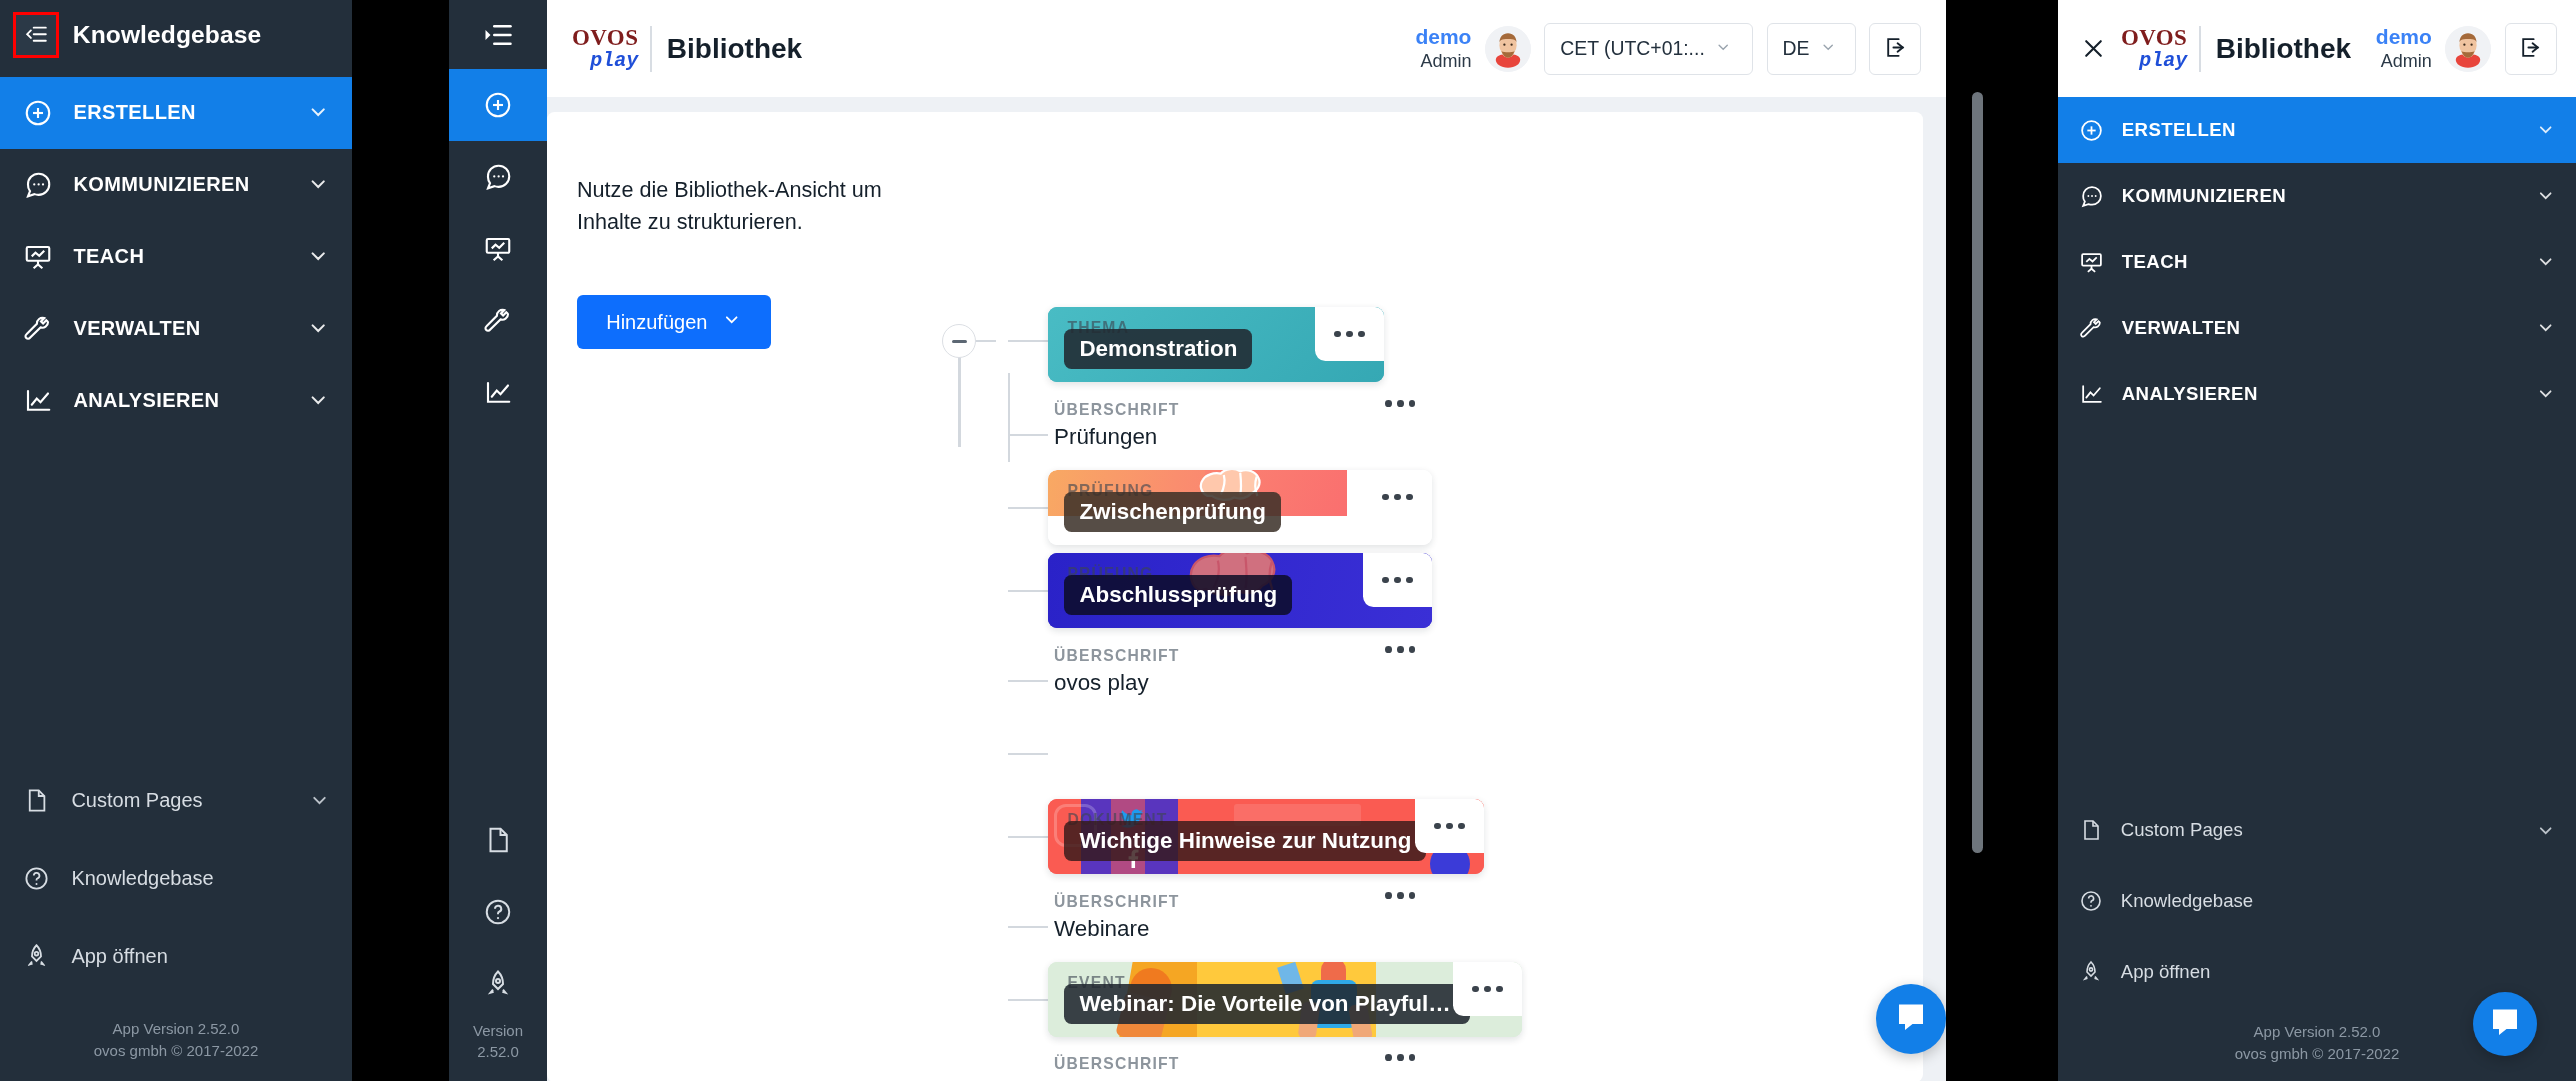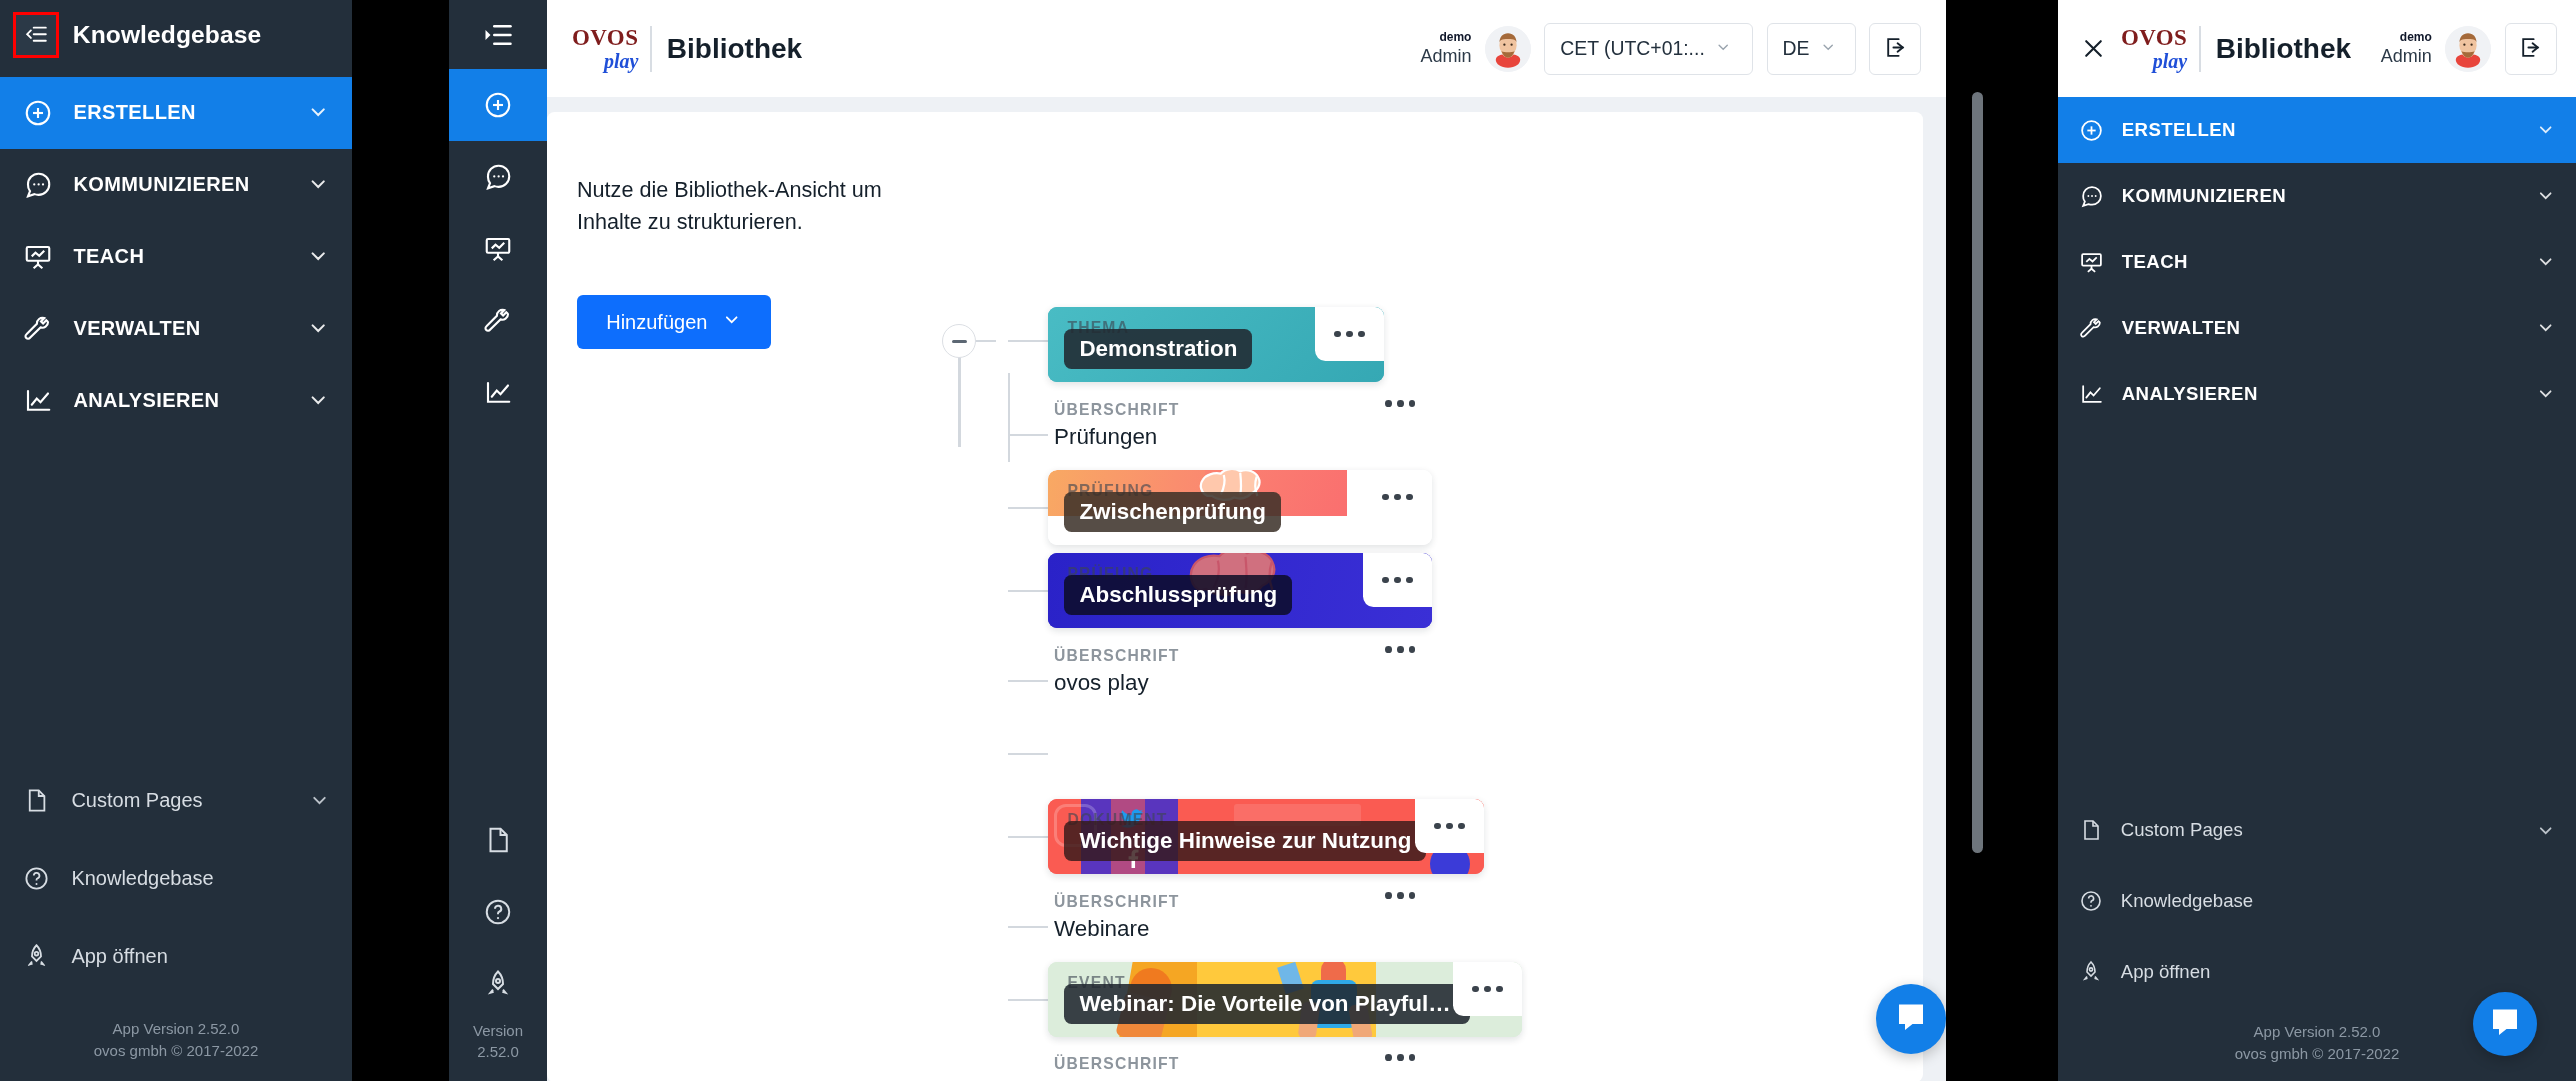--- a/index.html
+++ b/index.html
@@ -77,26 +77,26 @@
     position:absolute; left: 547px; top:0; width: 1399px; height:1081px;
     background:#eef1f5; overflow:hidden;
   }
   .main-header {
     position:absolute; left:0; top:0; width: 1399px; height: 97px;
     background:#fff; display:flex; align-items:center; padding: 0 25px 0 25px;
   }
   .brand { display:flex; align-items:center; gap:0px; }
   .brand-logo { display:flex; flex-direction:column; align-items:flex-end; line-height:1; padding-right:12px;}
   .brand-logo .l1 { color:#7f1d1d; font-size: 23px; font-weight: 700; letter-spacing:0.4px; font-family:"Liberation Serif", serif;}
-  .brand-logo .l2 { color:#1f4fd8; font-size: 20px; font-style:italic; font-weight:700; margin-top:1.5px; font-family:Liberation Serif, serif;}
+  .brand-logo .l2 { color:#1f4fd8; font-size: 20px; font-style:italic; font-weight:700; margin-top:1.5px; font-family:Liberation Mono, monospace;}
   .brand-div { width:1.5px; height: 46px; background:#d8dde3; }
   .brand-page { color:#15202b; font-size: 28px; font-weight:700; padding-left:15px; }
   .hdr-right { margin-left:auto; display:flex; align-items:center; gap: 13.4px; }
   .user-block { display:flex; flex-direction:column; align-items:flex-end; line-height:1.25; }
-  .user-name { color:#0f172a; font-size:12px; font-weight:700; }
+  .user-name { color:#3b82f6; font-size:21px; font-weight:700; }
   .user-role { color:#2b3947; font-size:18px; }
   .avatar { width:46px; height:46px; border-radius:50%; background:#f0f2f5; overflow:hidden; position:relative; }
   .sel-box {
     height: 52px; border:1.5px solid #dfe3e8; border-radius:6px; background:#fff;
     display:flex; align-items:center; gap:10.4px; padding: 0 15px; cursor:pointer;
   }
   .sel-box .txt { font-size:19.4px; color:#23303d; white-space:nowrap; }
   .sel-box .cv { color:#9aa4ae; }
   .icon-btn {
     width: 52px; height:52px; border:1.5px solid #dfe3e8; border-radius:6px; background:#fff;

